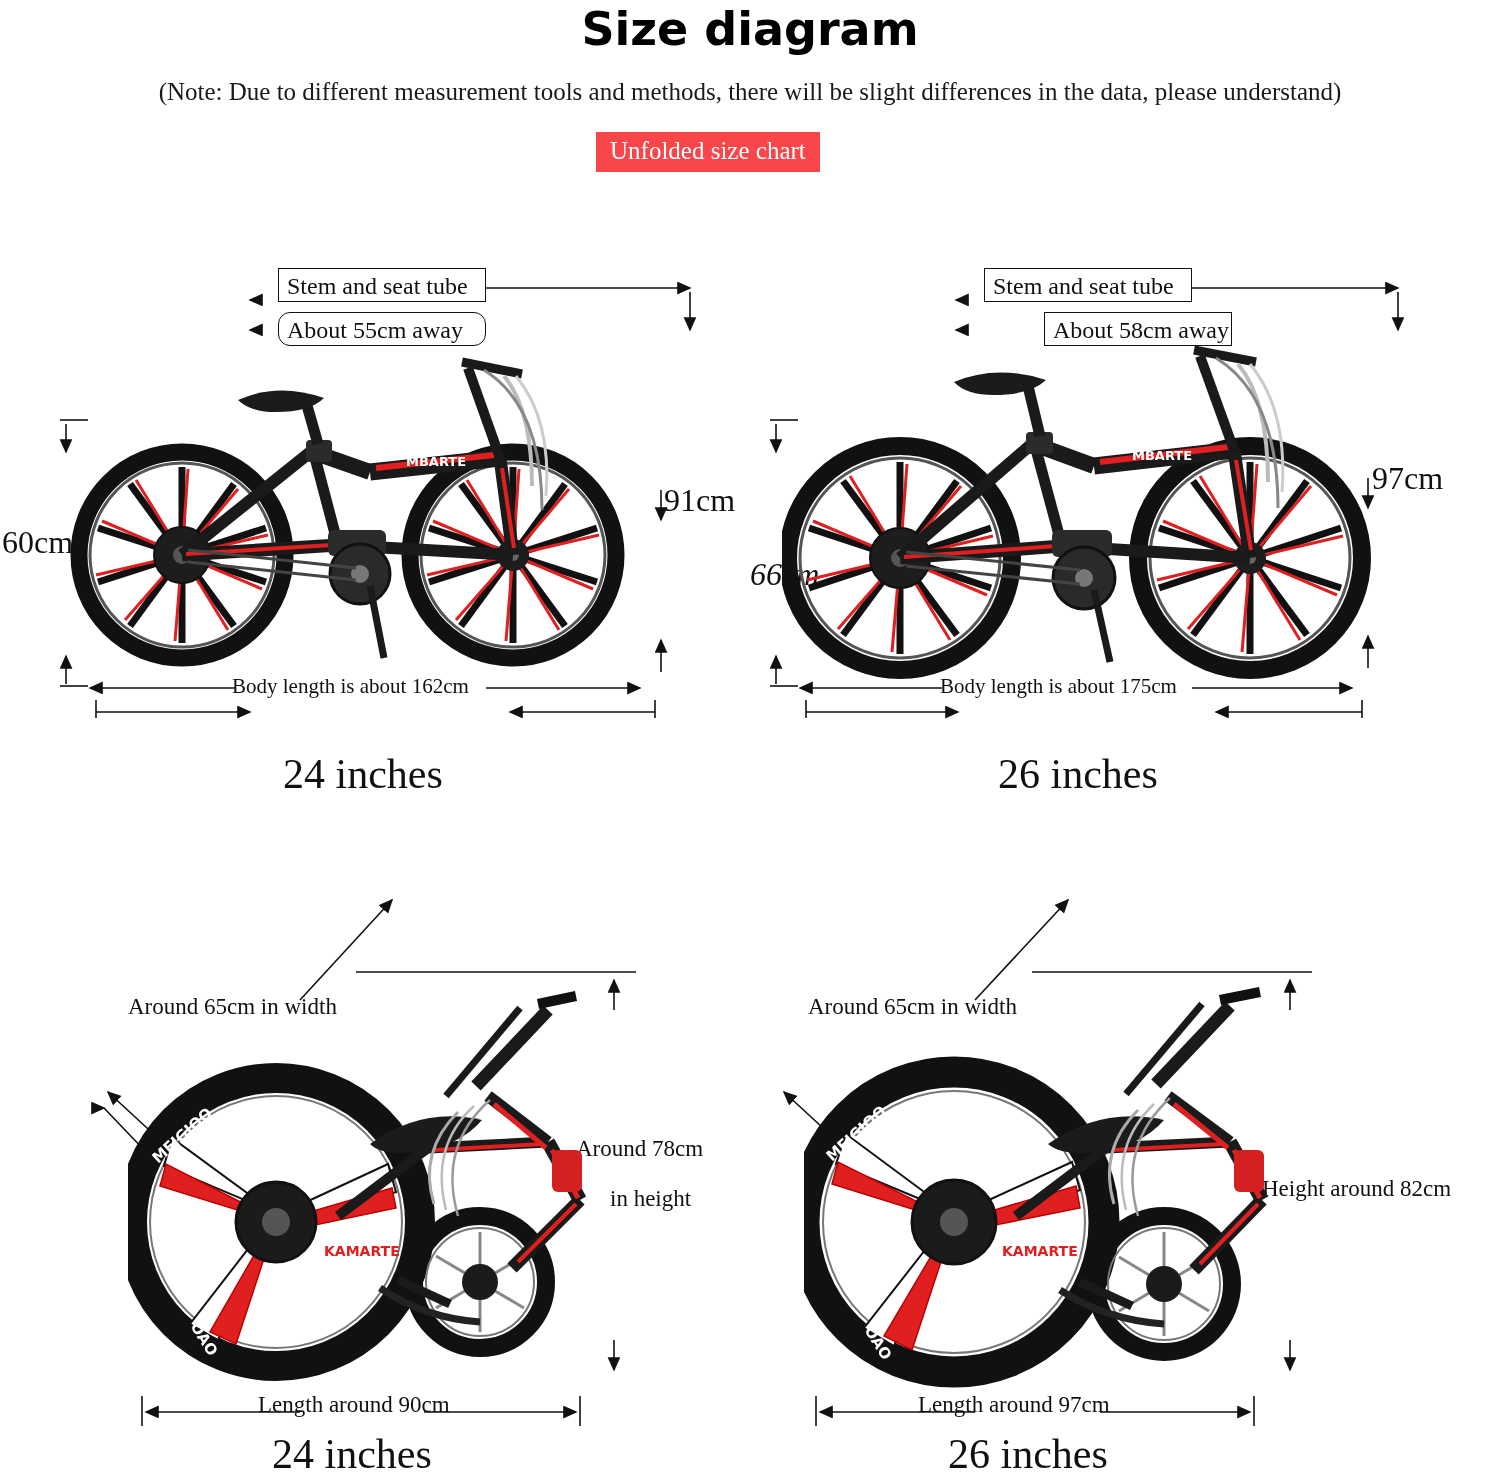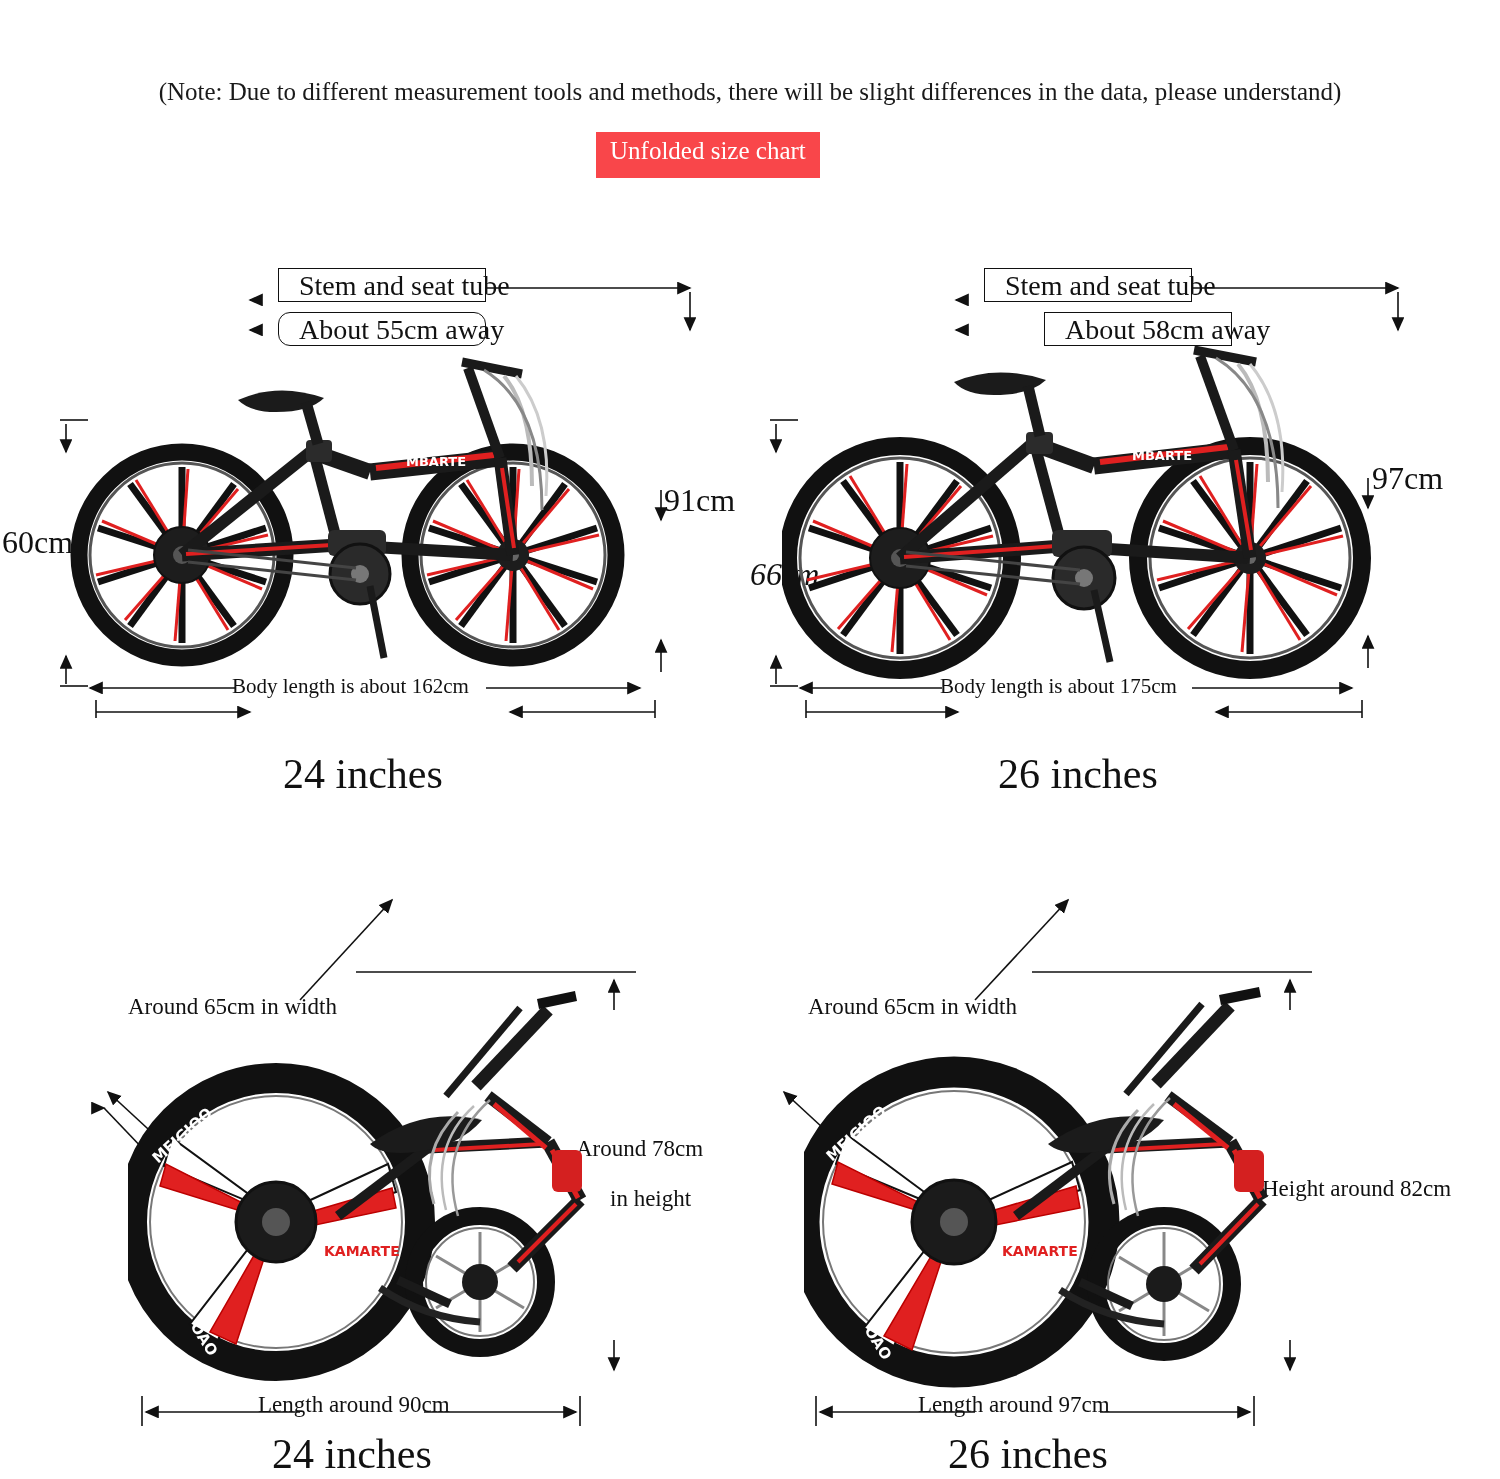--- a/index.html
+++ b/index.html
@@ -40,21 +40,21 @@
     width: 1500px;
     text-align: center;
     font-size: 25px;
     color: #1a1a1a;
   }
   .chip {
     position: absolute;
     background: #f9464a;
     color: #ffffff;
     font-size: 25px;
-    padding: 5px 14px 13px 14px;
+    padding: 5px 14px 7px 14px;
     white-space: nowrap;
     line-height: 1.1;
   }
   #chip-unfolded { top: 132px; left: 596px; }
   #chip-folded   { top: 838px; left: 596px; }
 
   
   .lbl {
     position: absolute;
     font-size: 23px;
@@ -63,23 +63,23 @@
   }
   .lbl.sm { font-size: 21px; text-align: right; }
   .lbl.big { font-size: 32px; }
   .lbl.inchsize { font-size: 42px; }
 
   
   .boxed {
     position: absolute;
     border: 1.5px solid #111;
     box-sizing: border-box;
-    font-size: 28px;
+    font-size: 24px;
     line-height: 34px;
-    padding: 0 20px;
+    padding: 0 8px;
     white-space: nowrap;
     background: transparent;
   }
 
   
   svg.overlay {
     position: absolute;
     top: 0;
     left: 0;
     width: 1500px;
@@ -88,20 +88,21 @@
   }
 
   
   .bike { position: absolute; }
 </style>
 </head>
 <body>
 
 <div class="page">
 
+  <div class="title">Size diagram</div>
   <div class="note">(Note: Due to different measurement tools and methods, there will be slight differences in the data, please understand)</div>
 
   <div class="chip" id="chip-unfolded">Unfolded size chart</div>
 
   <svg class="overlay" viewBox="0 0 1500 1479">
     <defs>
       <marker id="ah" markerWidth="11" markerHeight="11" refX="8" refY="4" orient="auto">
         <path d="M0,0 L9,4 L0,8 z" fill="#111"></path>
       </marker>
       <marker id="ah2" markerWidth="11" markerHeight="11" refX="8" refY="4" orient="auto">

